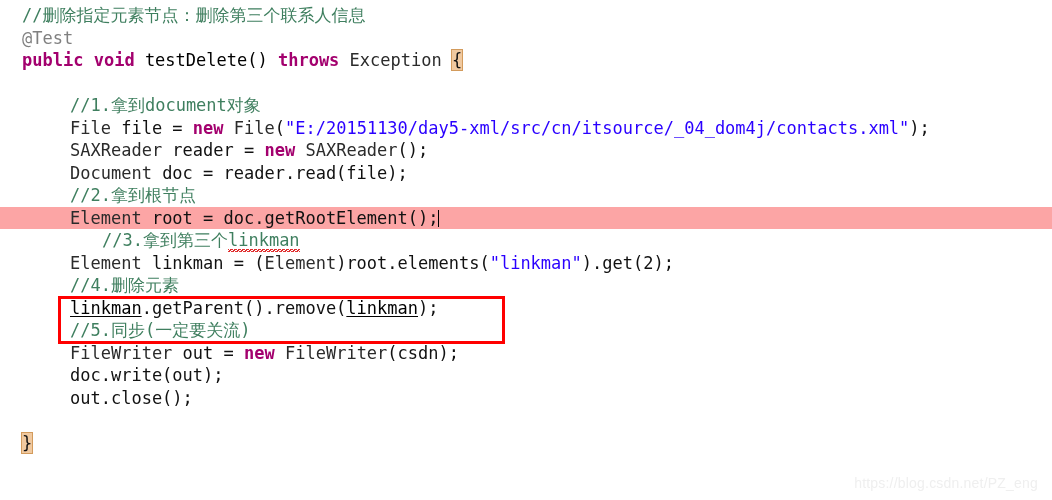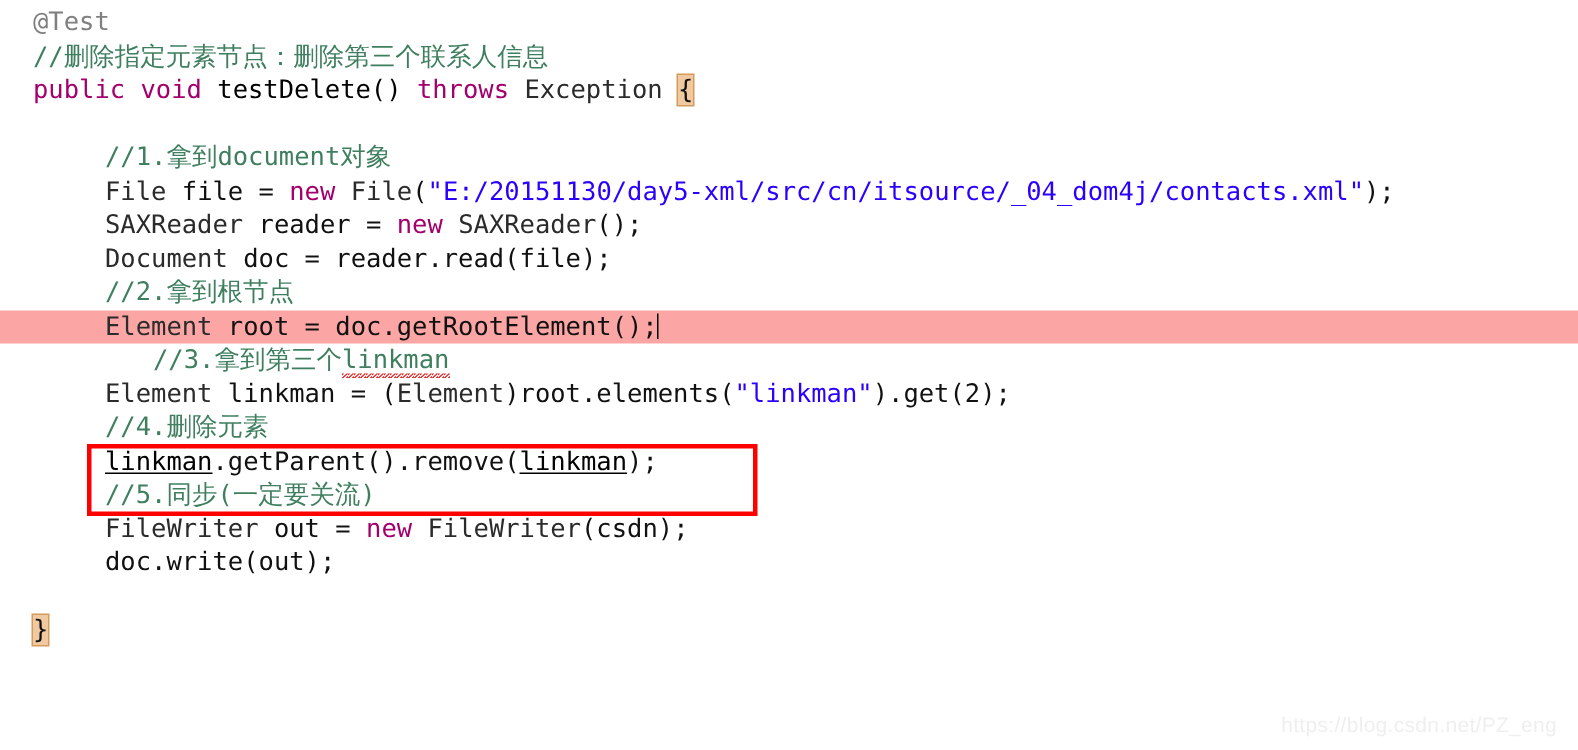--- a/index.html
+++ b/index.html
@@ -38,21 +38,21 @@
     color: #000000;
   }
 
   .code-line.current {
     background: #fca5a5;
   }
 
   
   .tok-comment   { color: #3f7f5f; }
   .tok-annot     { color: #808080; }
-  .tok-keyword   { color: #a3006e; font-weight: normal; }
+  .tok-keyword   { color: #a3006e; font-weight: bold; }
   .tok-string    { color: #2a00ff; }
   .tok-type      { color: #2b2b2b; }
   .tok-plain     { color: #111111; }
   .tok-ident     { color: #000000; }
   .tok-localvar  { color: #000000; text-decoration: underline; text-underline-offset: 2px; }
 
   
   .spell {
     position: relative;
     background-image: repeating-linear-gradient(
@@ -102,37 +102,38 @@
     letter-spacing: 0.2px;
     white-space: nowrap;
   }
 </style>
 </head>
 <body>
 
 <div id="editor-root">
 
   <div class="code-area" id="code-area">
+      <div class="code-line" style="padding-left: 22px;"><span class="tok-comment">//删除指定元素节点：删除第三个联系人信息</span></div>
       <div class="code-line" style="padding-left: 22px;"><span class="tok-annot">@Test</span></div>
-      <div class="code-line" style="padding-left: 22px;"><span class="tok-comment">//删除指定元素节点：删除第三个联系人信息</span></div>
       <div class="code-line" style="padding-left: 22px;"><span class="tok-keyword">public</span><span class="tok-plain"> </span><span class="tok-keyword">void</span><span class="tok-plain"> </span><span class="tok-ident">testDelete() </span><span class="tok-keyword">throws</span><span class="tok-plain"> </span><span class="tok-type">Exception</span><span class="tok-plain"> </span><span class="tok-plain brace-match">{</span></div>
       <div class="code-line" style="padding-left: 22px;">&nbsp;</div>
       <div class="code-line" style="padding-left: 70px;"><span class="tok-comment">//1.拿到document对象</span></div>
       <div class="code-line" style="padding-left: 70px;"><span class="tok-type">File</span><span class="tok-plain"> file = </span><span class="tok-keyword">new</span><span class="tok-plain"> </span><span class="tok-type">File</span><span class="tok-plain">(</span><span class="tok-string">"E:/20151130/day5-xml/src/cn/itsource/_04_dom4j/contacts.xml"</span><span class="tok-plain">);</span></div>
       <div class="code-line" style="padding-left: 70px;"><span class="tok-type">SAXReader</span><span class="tok-plain"> reader = </span><span class="tok-keyword">new</span><span class="tok-plain"> </span><span class="tok-type">SAXReader</span><span class="tok-plain">();</span></div>
       <div class="code-line" style="padding-left: 70px;"><span class="tok-type">Document</span><span class="tok-plain"> doc = reader.read(file);</span></div>
       <div class="code-line" style="padding-left: 70px;"><span class="tok-comment">//2.拿到根节点</span></div>
       <div class="code-line current" style="padding-left: 70px;"><span class="tok-type">Element</span><span class="tok-plain"> root = doc.getRootElement();</span><span class="caret"></span></div>
       <div class="code-line" style="padding-left: 102px;"><span class="tok-comment">//3.拿到第三个</span><span class="tok-comment spell">linkman</span></div>
       <div class="code-line" style="padding-left: 70px;"><span class="tok-type">Element</span><span class="tok-plain"> linkman = (</span><span class="tok-type">Element</span><span class="tok-plain">)root.elements(</span><span class="tok-string">"linkman"</span><span class="tok-plain">).get(2);</span></div>
       <div class="code-line" style="padding-left: 70px;"><span class="tok-comment">//4.删除元素</span></div>
       <div class="code-line" style="padding-left: 70px;"><span class="tok-localvar">linkman</span><span class="tok-plain">.getParent().remove(</span><span class="tok-localvar">linkman</span><span class="tok-plain">);</span></div>
       <div class="code-line" style="padding-left: 70px;"><span class="tok-comment">//5.同步(一定要关流)</span></div>
       <div class="code-line" style="padding-left: 70px;"><span class="tok-type">FileWriter</span><span class="tok-plain"> out = </span><span class="tok-keyword">new</span><span class="tok-plain"> </span><span class="tok-type">FileWriter</span><span class="tok-plain">(csdn);</span></div>
       <div class="code-line" style="padding-left: 70px;"><span class="tok-plain">doc.write(out);</span></div>
+      <div class="code-line" style="padding-left: 70px;"><span class="tok-plain">out.close();</span></div>
       <div class="code-line" style="padding-left: 22px;">&nbsp;</div>
       <div class="code-line" style="padding-left: 22px;"><span class="tok-plain brace-match">}</span></div>
     </div>
 
   <div id="annotation-box" style="left: 58px; top: 296px; width: 447px; height: 48px;"></div>
 
   <div id="watermark">https://blog.csdn.net/PZ_eng</div>
 
 </div>
 

